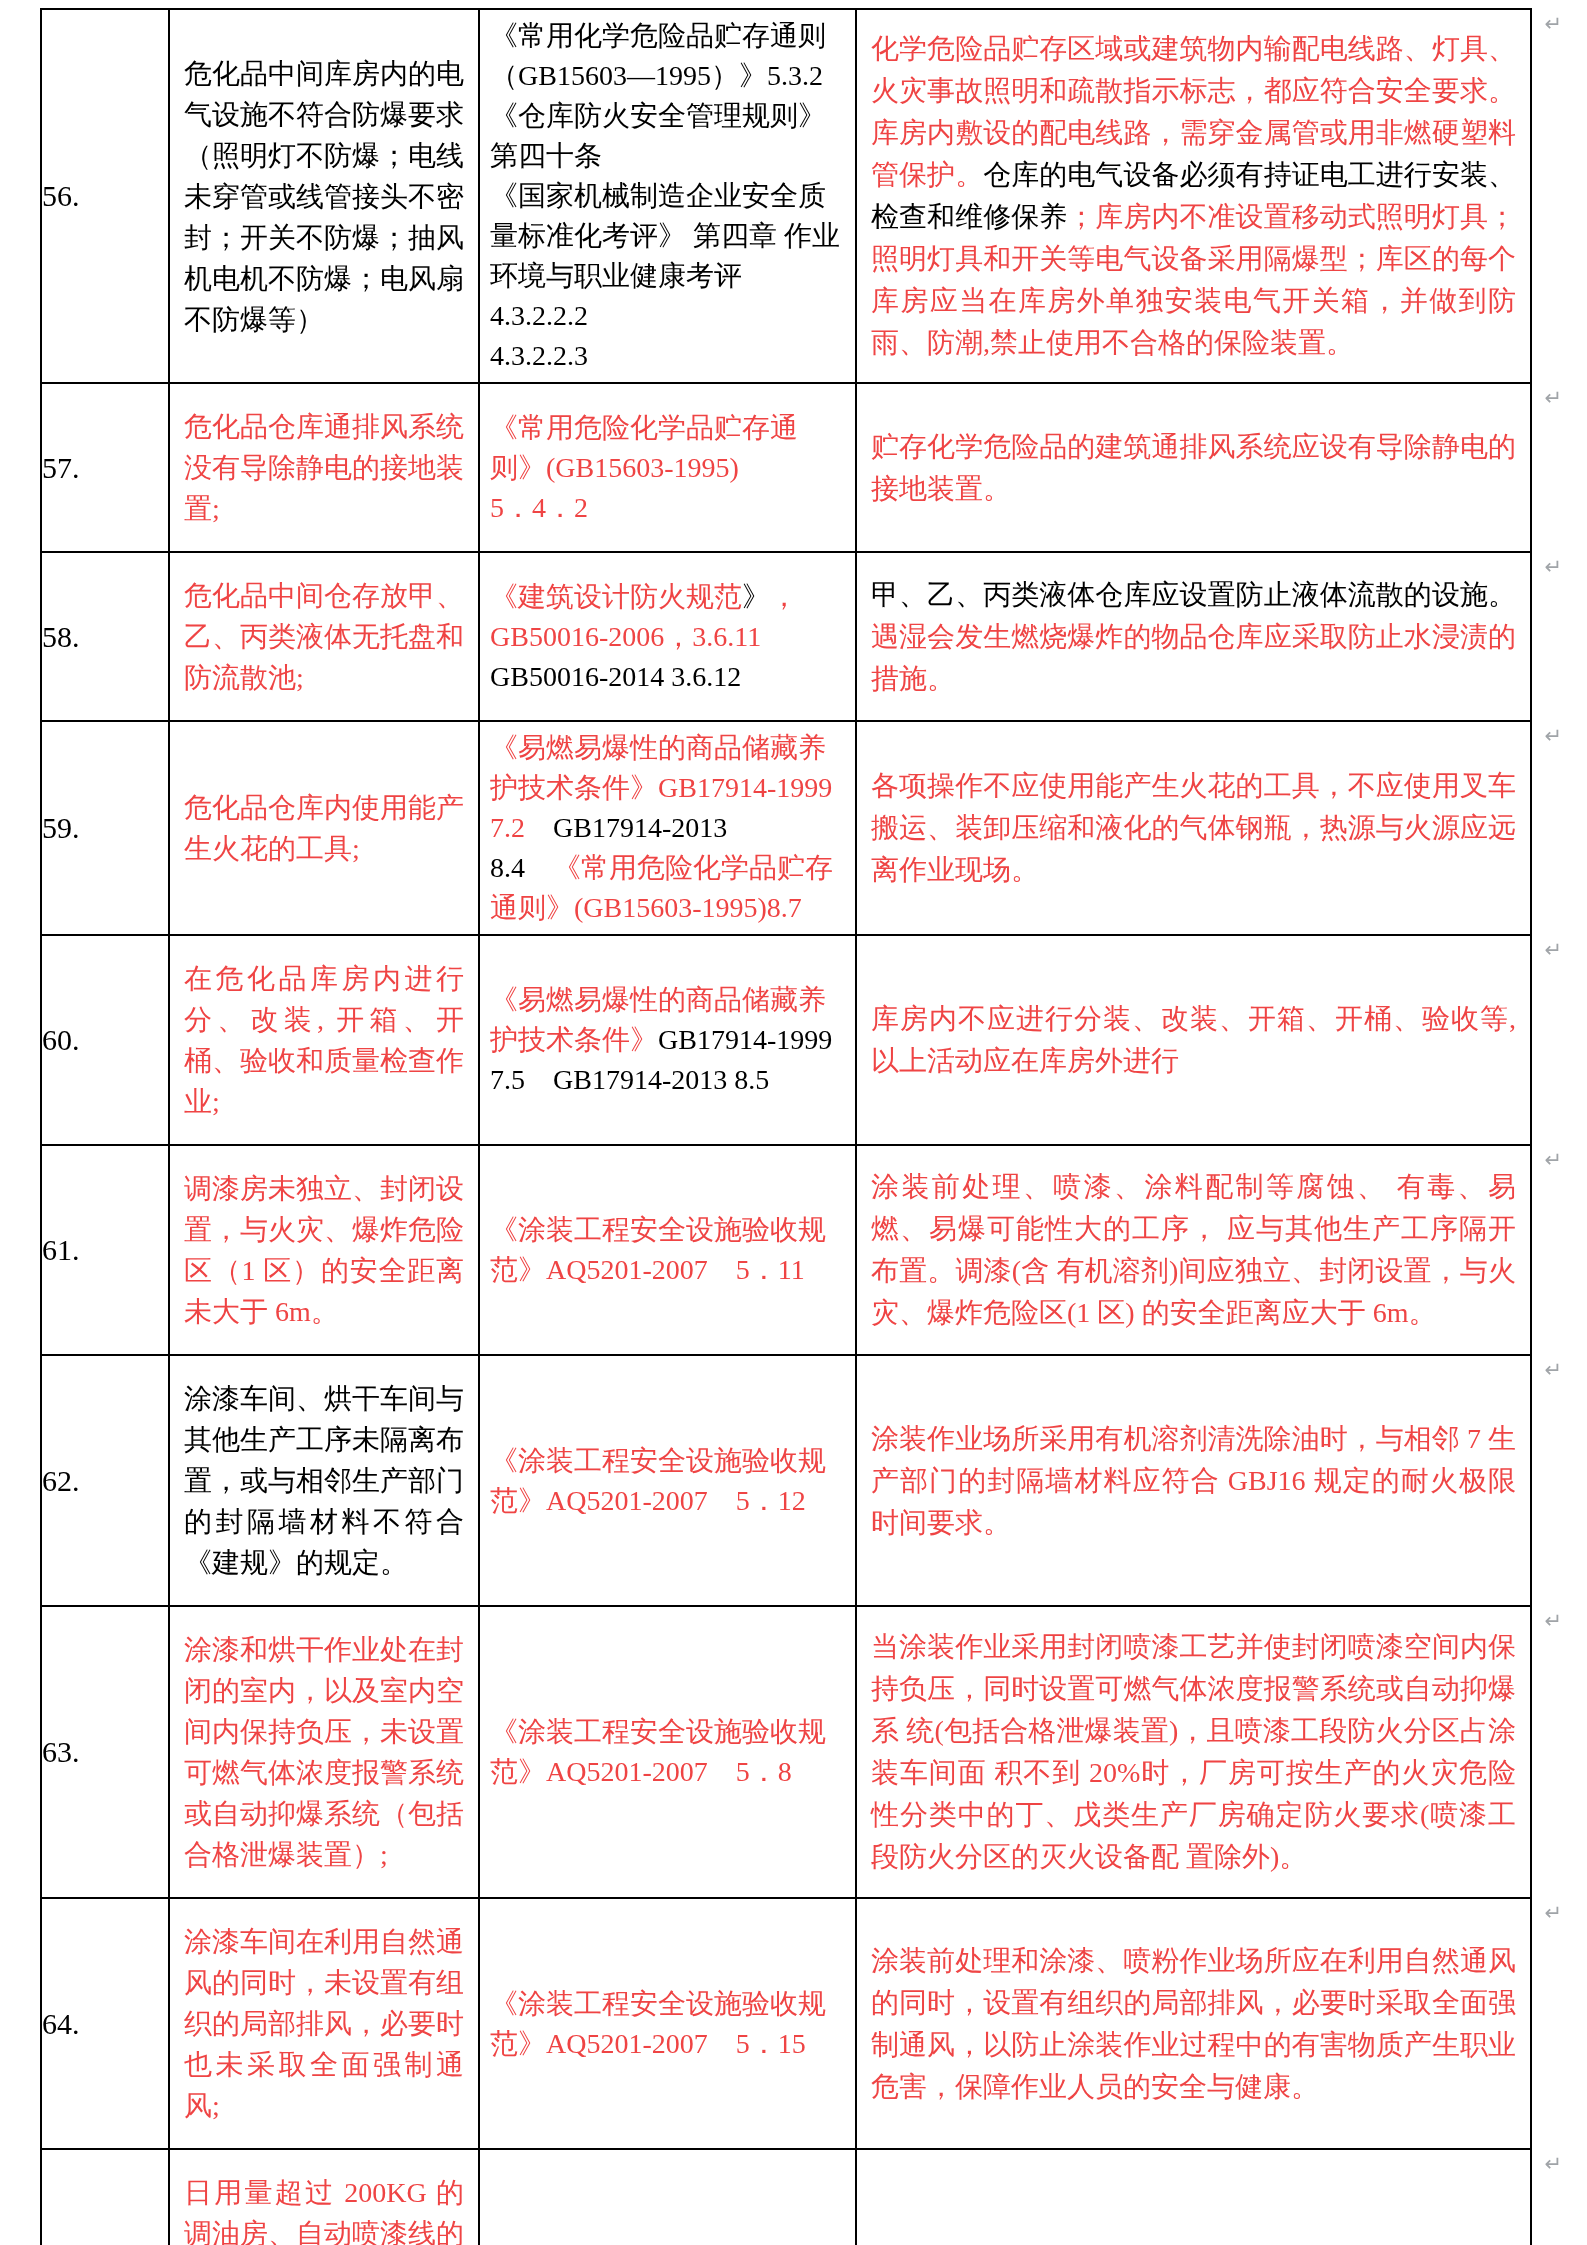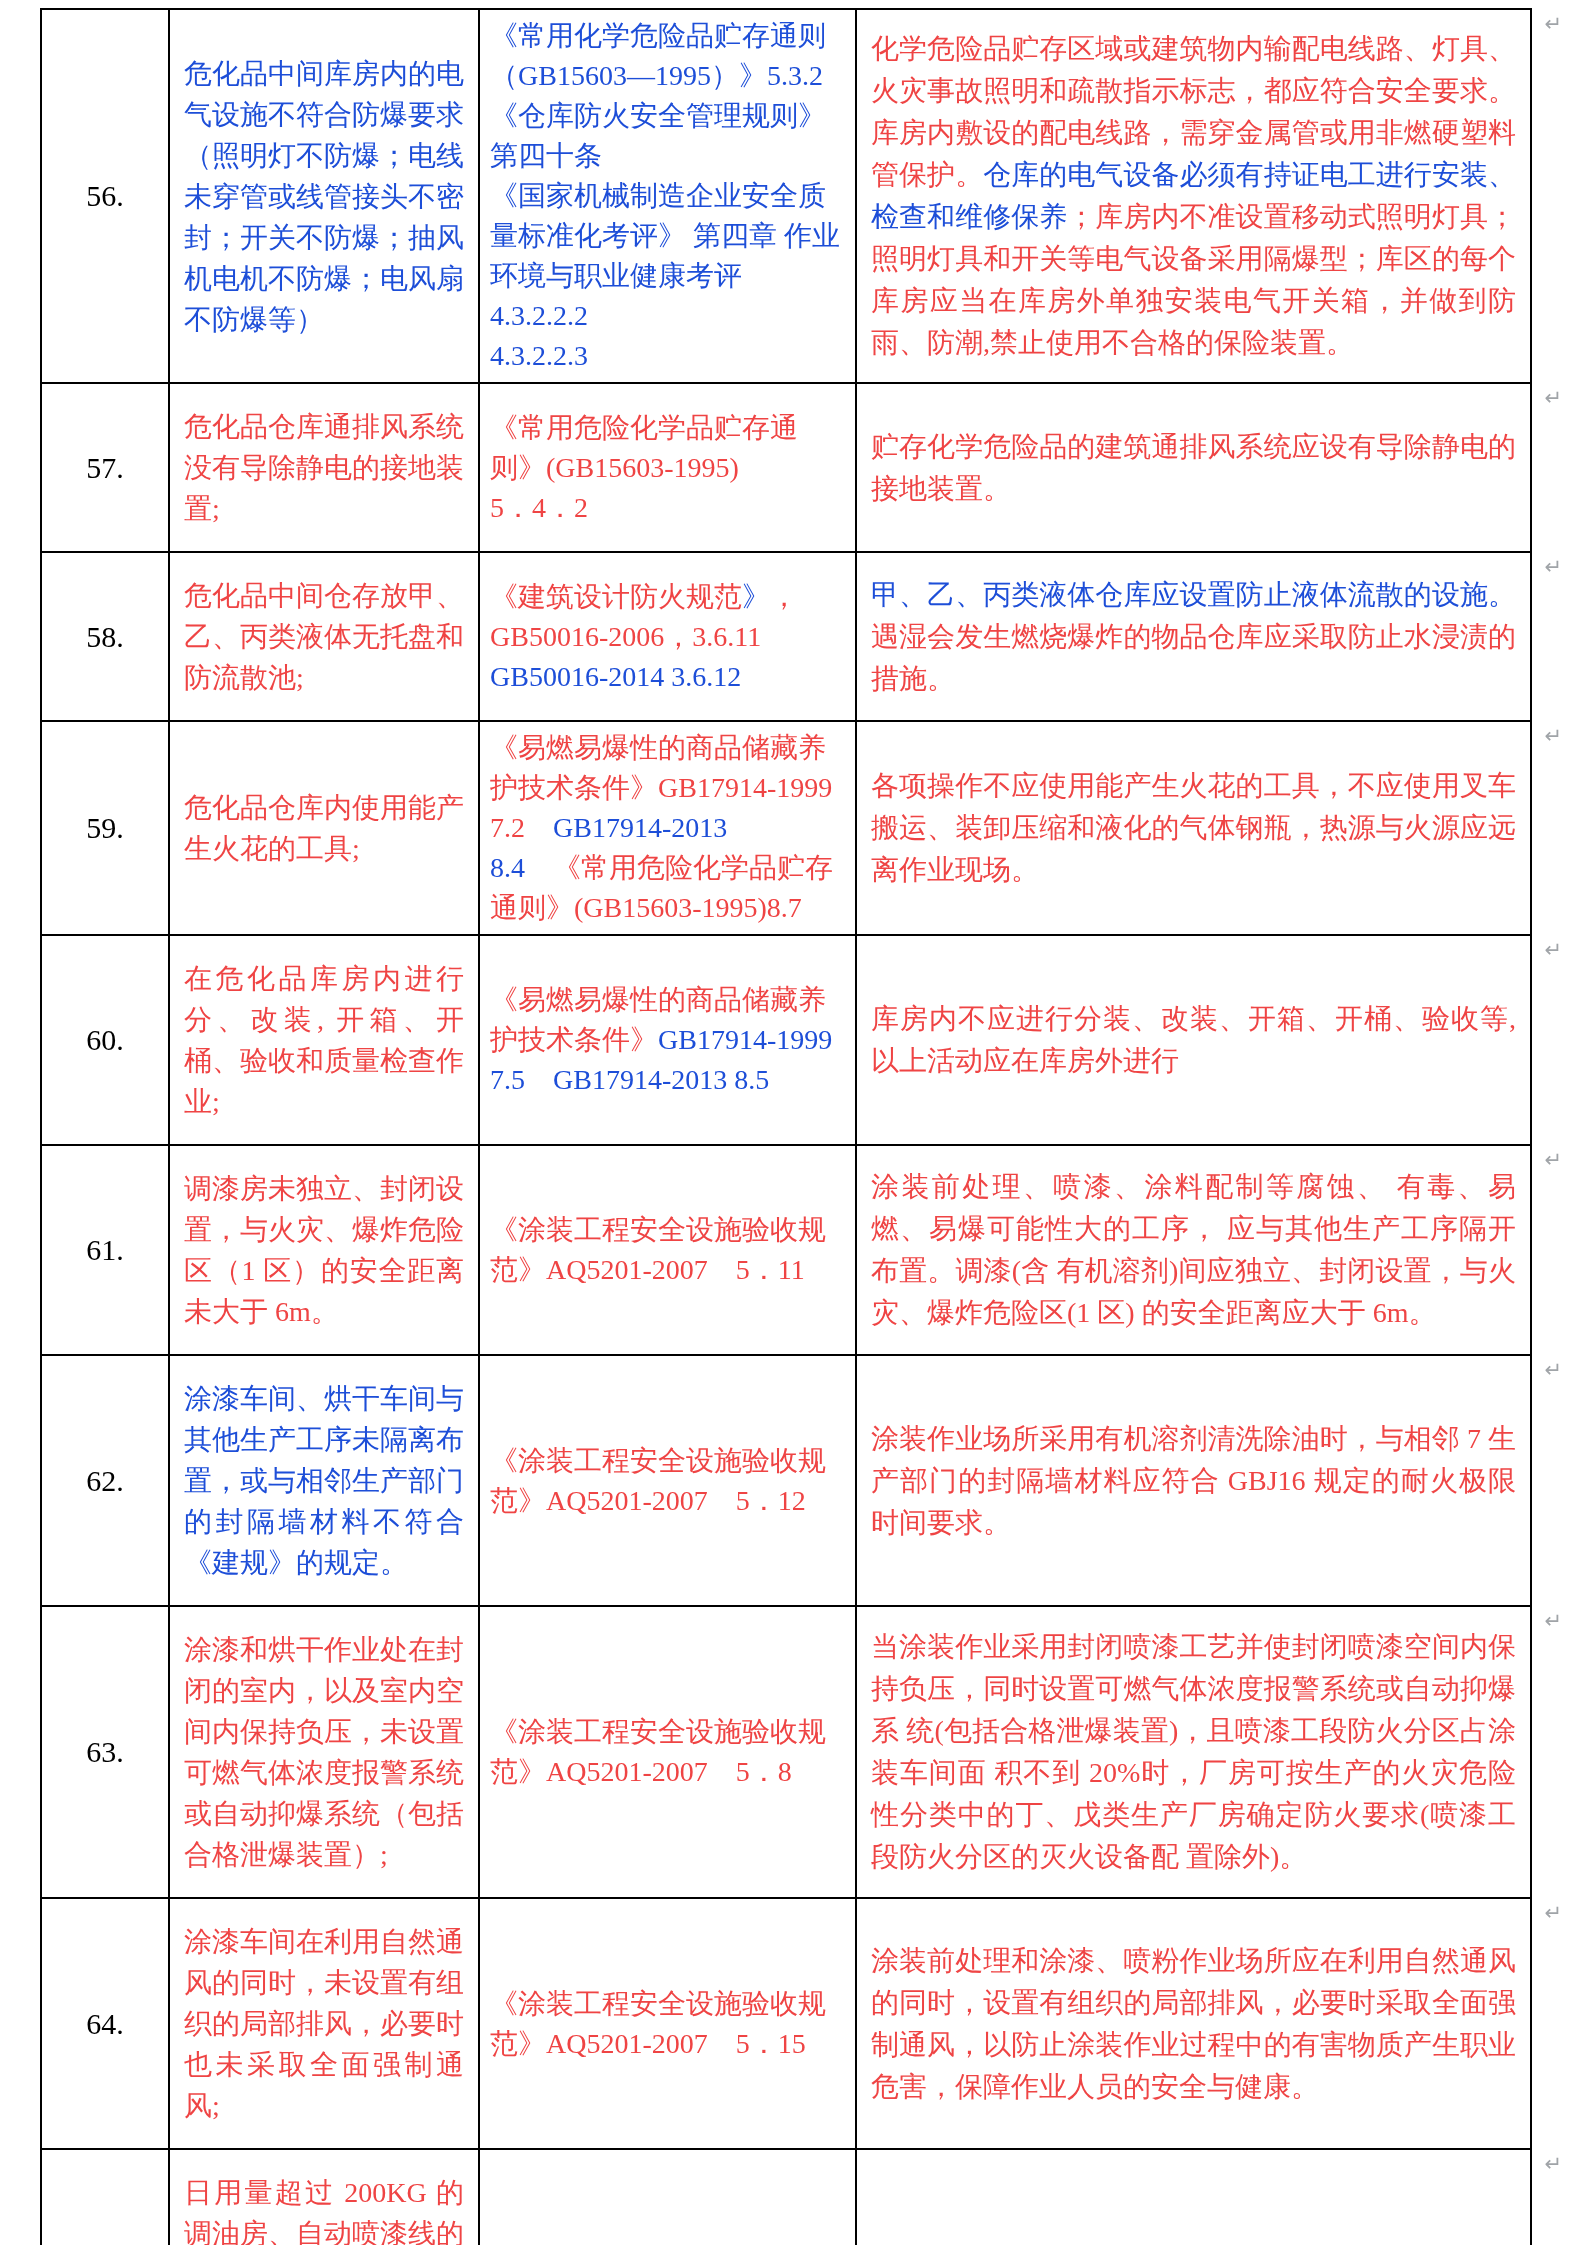--- a/index.html
+++ b/index.html
@@ -9,26 +9,26 @@
   }
   .page { position:absolute; left:0; top:0; width:1587px; height:2245px; background:#ffffff; }
   table.findings {
     position:absolute; left:40px; top:8px; width:1490px;
     border-collapse:collapse; table-layout:fixed;
   }
   td {
     border:2px solid #000000; box-sizing:border-box;
     vertical-align:middle; overflow:visible;
   }
-  td.c-num  { text-align:center; font-size:30px; color:#000; padding:0; }
+  td.c-num  { font-size:30px; color:#000; padding:0; }
   td.c-prob { font-size:28px; line-height:41px; padding:22px 14px; text-align:justify; }
   td.c-basis{ font-size:28px; line-height:40px; padding:6px 10px; text-align:left; white-space:pre-wrap; }
   td.c-req  { font-size:28px; line-height:42px; padding:6px 14px; text-align:justify; position:relative; }
   .t-black { color:#ef4444; }
-  .t-red   { color:#1d4ed8; }
+  .t-red   { color:#000000; }
   .pmark {
     position:absolute; right:-32px; top:4px;
     color:#a0a4a8; font-size:21px; line-height:21px;
     font-family:"DejaVu Sans",sans-serif;
   }
 </style>
 </head>
 <body>
 
 <div class="page">

